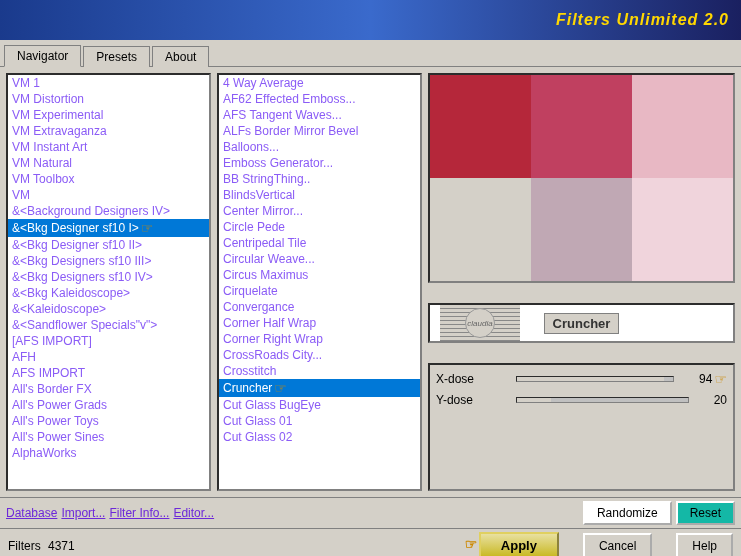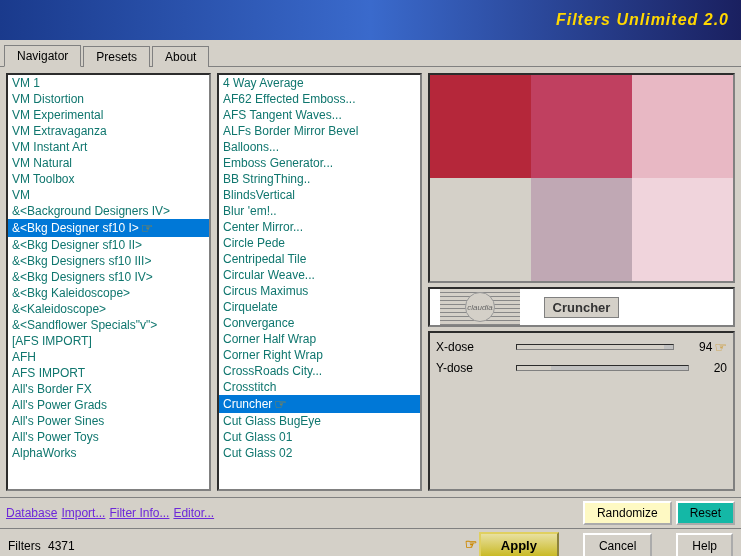--- a/index.html
+++ b/index.html
@@ -70,42 +70,42 @@
       border: 2px inset #808080;
       background: white;
       overflow-y: scroll;
       flex-shrink: 0;
     }
     .list-item {
       padding: 1px 4px;
       cursor: pointer;
       white-space: nowrap;
       font-size: 12px;
-      color: #0f766e;
+      color: #8b5cf6;
     }
     .list-item.selected {
       background: #0078d7;
       color: white;
     }
 
     
     .middle-panel {
       width: 205px;
       border: 2px inset #808080;
       background: white;
       overflow-y: scroll;
       flex-shrink: 0;
     }
 
     
     .right-panel {
       flex: 1;
       display: flex;
       flex-direction: column;
-      gap: 4px;
+      gap: 20px;
     }
 
     .preview-area {
       border: 2px inset #808080;
       background: white;
       height: 210px;
       overflow: hidden;
     }
 
     .filter-name-area {
@@ -204,21 +204,21 @@
 
     
     .hand-icon {
       display: inline-block;
       color: #cc8800;
       font-size: 14px;
       margin-left: 2px;
     }
 
     .randomize-btn {
-      background: #fef9c3;
+      background: #ffffff;
       border: 2px outset #ffffff;
       padding: 3px 12px;
       cursor: pointer;
       font-size: 12px;
     }
     .reset-btn {
       background: #14b8a6;
       border: 2px outset #ffffff;
       padding: 3px 12px;
       cursor: pointer;
@@ -273,35 +273,34 @@
     <div class="list-item">&amp;&lt;Bkg Designers sf10 III&gt;</div>
     <div class="list-item">&amp;&lt;Bkg Designers sf10 IV&gt;</div>
     <div class="list-item">&amp;&lt;Bkg Kaleidoscope&gt;</div>
     <div class="list-item">&amp;&lt;Kaleidoscope&gt;</div>
     <div class="list-item">&amp;&lt;Sandflower Specials"v"&gt;</div>
     <div class="list-item">[AFS IMPORT]</div>
     <div class="list-item">AFH</div>
     <div class="list-item">AFS IMPORT</div>
     <div class="list-item">All's Border FX</div>
     <div class="list-item">All's Power Grads</div>
+    <div class="list-item">All's Power Toys</div>
     <div class="list-item">All's Power Sines</div>
-    <div class="list-item">All's Power Toys</div>
     <div class="list-item">AlphaWorks</div>
   </div>
 
   <div class="middle-panel">
     <div class="list-item">4 Way Average</div>
     <div class="list-item">AF62 Effected Emboss...</div>
     <div class="list-item">AFS Tangent Waves...</div>
     <div class="list-item">ALFs Border Mirror Bevel</div>
     <div class="list-item">Balloons...</div>
     <div class="list-item">Emboss Generator...</div>
     <div class="list-item">BB StringThing..</div>
     <div class="list-item">BlindsVertical</div>
-    <div class="list-item">Blur 'em!..</div>
     <div class="list-item">Center Mirror...</div>
     <div class="list-item">Circle Pede</div>
     <div class="list-item">Centripedal Tile</div>
     <div class="list-item">Circular Weave...</div>
     <div class="list-item">Circus Maximus</div>
     <div class="list-item">Cirquelate</div>
     <div class="list-item">Convergance</div>
     <div class="list-item">Corner Half Wrap</div>
     <div class="list-item">Corner Right Wrap</div>
     <div class="list-item">CrossRoads City...</div>

